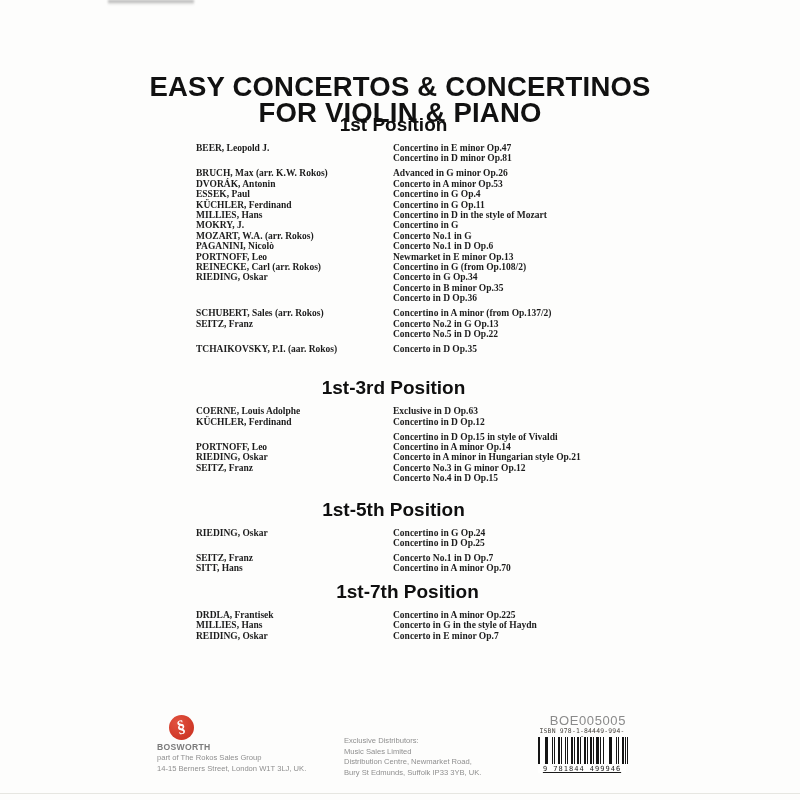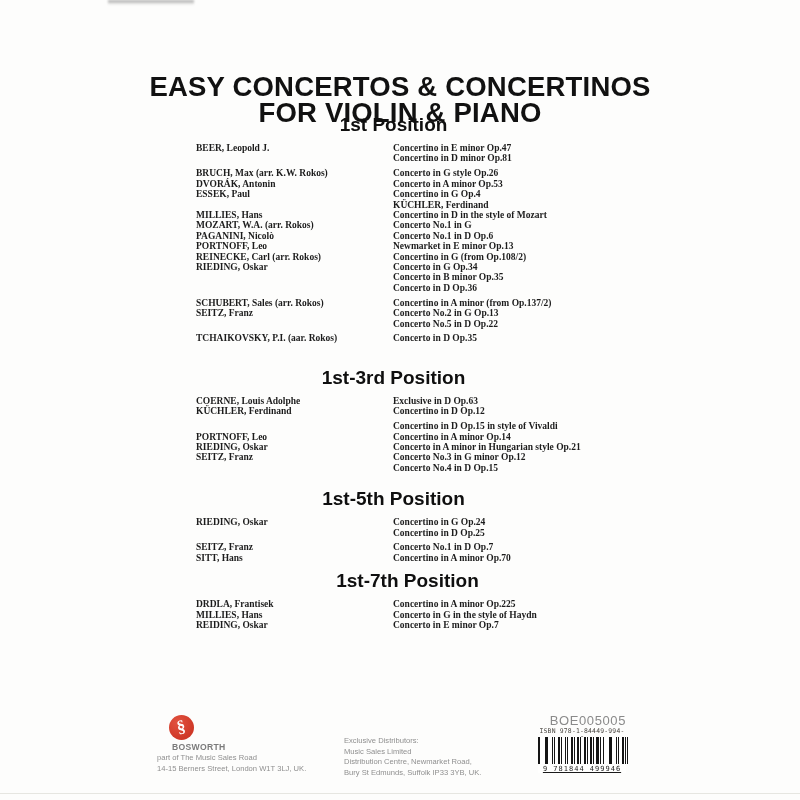--- a/index.html
+++ b/index.html
@@ -16,34 +16,34 @@
          font-size:27.5px;line-height:26px;letter-spacing:.2px;color:#111;}
 
   
   .sections{position:absolute;top:115px;left:0;width:787px;}
   .pos-section h2{font-family:"Liberation Sans",sans-serif;font-weight:bold;
          font-size:19px;line-height:19px;margin:16px 0 9px;text-align:center;color:#0f0f0f;}
   .pos-section:first-child h2{margin-top:0;}
   .pos-section.extra-top h2{margin-top:24px;}
   .pos-section.less-top h2{margin-top:8px;margin-left:28px;}
   .rows{margin-left:196px;font-size:9.5px;font-weight:bold;line-height:10.4px;color:#1c1c1c;}
-  .row{display:flex;justify-content:center;}
+  .row{display:flex;}
   .row.gap{margin-top:4.5px;}
   .composer{width:197px;flex:none;}
   .work{flex:1;}
 
   
   .logo{position:absolute;left:169px;top:715px;width:25px;height:25px;border-radius:50%;
         background:radial-gradient(circle at 35% 30%, #e25240, #cf3827 70%);
         display:flex;align-items:center;justify-content:center;}
   .logo span{color:#fff;font-family:"Liberation Serif",serif;font-weight:bold;
         font-size:17px;line-height:17px;transform:rotate(-12deg) translateY(-1px);}
   .pub{position:absolute;left:157px;top:742px;font-family:"Liberation Sans",sans-serif;
         font-size:7.6px;line-height:10.8px;color:#8f8f8f;}
-  .pub .name{font-weight:bold;font-size:8.6px;color:#7b7b7b;letter-spacing:.3px;margin-left:15px;}
+  .pub .name{font-weight:bold;font-size:8.6px;color:#7b7b7b;letter-spacing:.3px;}
   .dist{position:absolute;left:344px;top:736px;font-family:"Liberation Sans",sans-serif;
         font-size:7.6px;line-height:10.5px;color:#8f8f8f;}
   .catalog{position:absolute;left:540px;top:713px;width:86px;text-align:right;
         font-family:"Liberation Sans",sans-serif;font-size:13px;letter-spacing:.6px;color:#8a8a8a;}
   .isbn{position:absolute;left:538px;top:727px;width:88px;text-align:center;
         font-family:"DejaVu Sans Mono",monospace;font-size:6.4px;letter-spacing:.2px;color:#4a4742;}
   .barcode{position:absolute;left:538px;top:737px;width:88px;height:27px;
         background:repeating-linear-gradient(90deg,
           #151515 0 1.4px,#fff 1.4px 2.6px,
           #151515 2.6px 3.4px,#fff 3.4px 6.2px,
@@ -69,36 +69,41 @@
           <div class="row">
             <span class="composer">BEER, Leopold J.</span>
             <span class="work">Concertino in E minor Op.47</span>
           </div>
           <div class="row">
             <span class="composer"></span>
             <span class="work">Concertino in D minor Op.81</span>
           </div>
           <div class="row gap">
             <span class="composer">BRUCH, Max (arr. K.W. Rokos)</span>
-            <span class="work">Concerto in G style Op.26</span>
+            <span class="work">Advanced in G minor Op.26</span>
           </div>
           <div class="row">
             <span class="composer">DVORÁK, Antonin</span>
             <span class="work">Concerto in A minor Op.53</span>
           </div>
           <div class="row">
             <span class="composer">ESSEK, Paul</span>
             <span class="work">Concertino in G Op.4</span>
           </div>
           <div class="row">
             <span class="composer">KÜCHLER, Ferdinand</span>
+            <span class="work">Concertino in G Op.11</span>
           </div>
           <div class="row">
             <span class="composer">MILLIES, Hans</span>
             <span class="work">Concertino in D in the style of Mozart</span>
+          </div>
+          <div class="row">
+            <span class="composer">MOKRY, J.</span>
+            <span class="work">Concertino in G</span>
           </div>
           <div class="row">
             <span class="composer">MOZART, W.A. (arr. Rokos)</span>
             <span class="work">Concerto No.1 in G</span>
           </div>
           <div class="row">
             <span class="composer">PAGANINI, Nicolò</span>
             <span class="work">Concerto No.1 in D Op.6</span>
           </div>
           <div class="row">
@@ -211,21 +216,21 @@
         </div>
     </section>
   </div>
 
   <div class="logo">
       <span>§</span>
     </div>
 
   <div class="pub">
     <div class="name">BOSWORTH</div>
-    <div>part of The Music Sales Road</div>
+    <div>part of The Rokos Sales Group</div>
     <div>14-15 Berners Street, London W1T 3LJ, UK.</div>
   </div>
 
   <div class="dist">
     <div>Exclusive Distributors:</div>
     <div>Music Sales Limited</div>
     <div>Distribution Centre, Newmarket Road,</div>
     <div>Bury St Edmunds, Suffolk IP33 3YB, UK.</div>
   </div>
 

